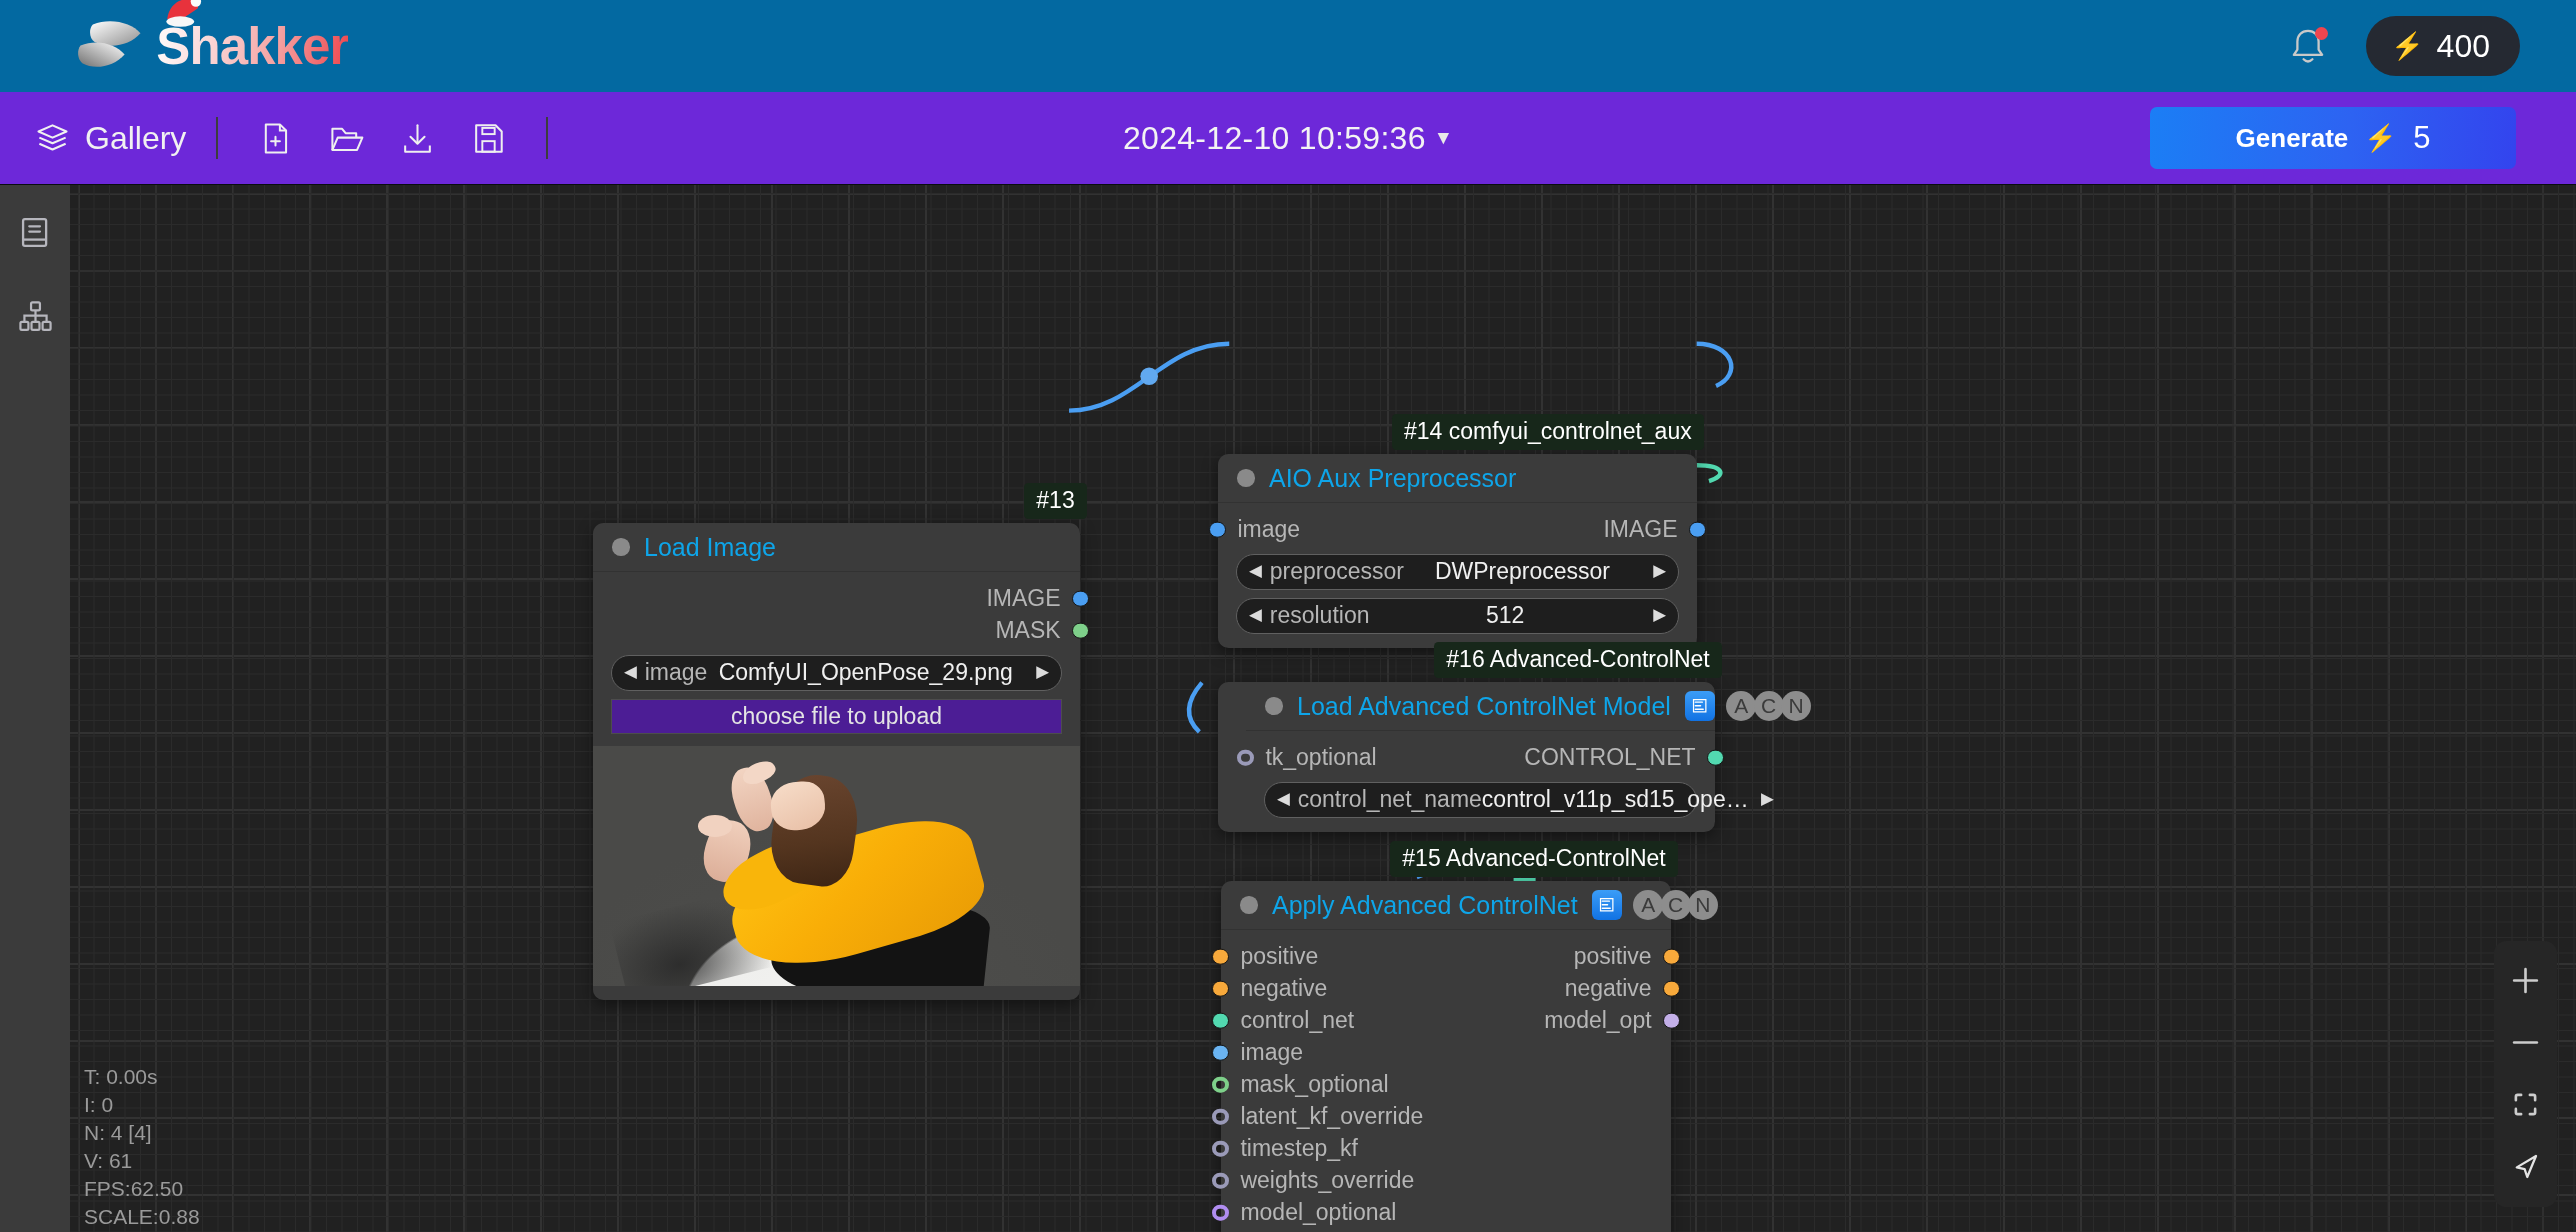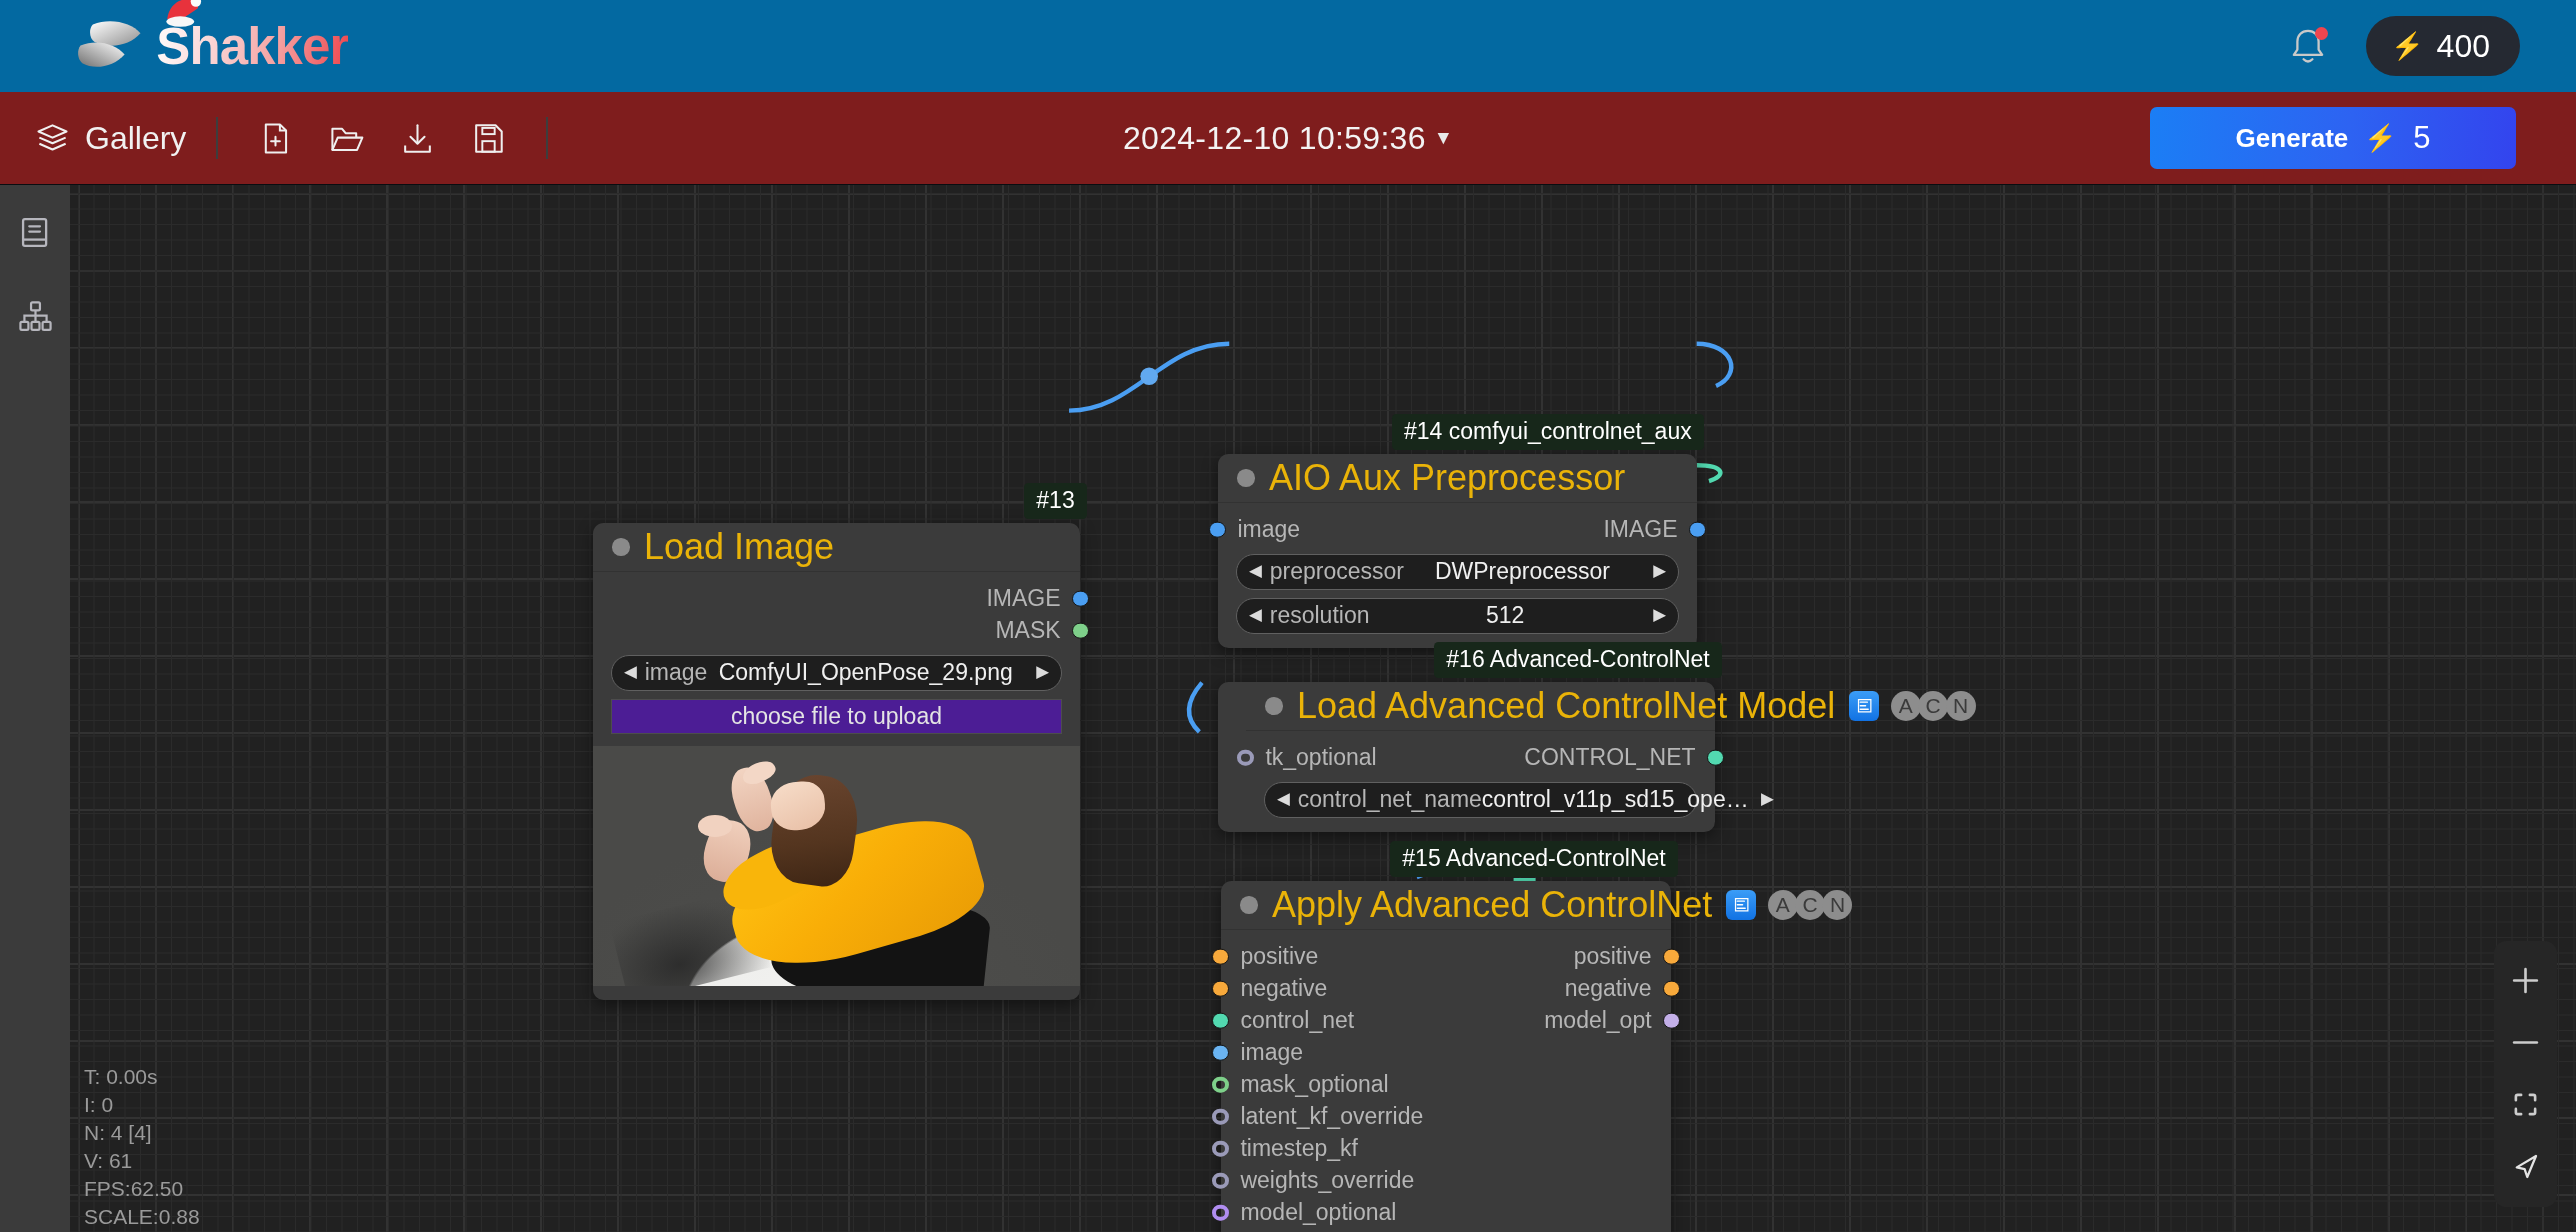--- a/index.html
+++ b/index.html
@@ -41,21 +41,21 @@
     display: flex; align-items: center; gap: 12.3px;
     background: #252932; border-radius: 35px;
     padding: 11.4px 30px 11.4px 25px; cursor: pointer;
   }
   .credits-pill .num { color: #fff; font-size: 32px; }
   .bolt { font-size: 26.4px; line-height: 1; }
 
   
   .toolbar {
     position: absolute; left: 0; top: 92px; width: 2576px; height: 92px;
-    background: #7f1d1d;
+    background: #6d28d9;
     display: flex; align-items: center;
   }
   .tb-gallery {
     display: flex; align-items: center; gap: 15px;
     margin-left: 35px; cursor: pointer;
   }
   .tb-gallery .lbl { color: #f1f1f1; font-size: 32px; }
   .tb-divider { width: 1.8px; height: 42px; background: #3d3d3d; margin: 0 30px; }
   .tb-icons { display: flex; align-items: center; gap: 16px; }
   .tb-ibtn {
@@ -114,21 +114,21 @@
     box-shadow: 0 4.4px 16px rgba(0,0,0,.45);
   }
   .node-title {
     height: 49px; display: flex; align-items: center; gap: 14px;
     padding: 0 19.4px; border-bottom: 1.3px solid #323232;
   }
   .node-dot-collapse {
     width: 17.6px; height: 17.6px; border-radius: 50%; background: #8a8a8a;
     flex: 0 0 auto; cursor: pointer;
   }
-  .node-title .ttl { color: #eab308; font-size: 36px; white-space: nowrap; }
+  .node-title .ttl { color: #0ea5e9; font-size: 25px; white-space: nowrap; }
   .acn-badge {
     width: 30px; height: 30px; border-radius: 6.2px;
     background: linear-gradient(180deg,#3b9df7,#1172e3);
     display: flex; align-items: center; justify-content: center;
     flex: 0 0 auto;
   }
   .acn-letters { display: flex; align-items: center; }
   .acn-letters span {
     width: 30px; height: 30px; border-radius: 50%; background: #8d8d8d;
     color: #3b3b3b; font-size: 21px; display: flex; align-items: center; justify-content: center;

